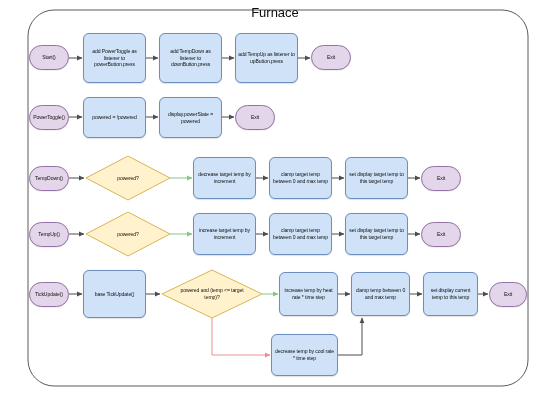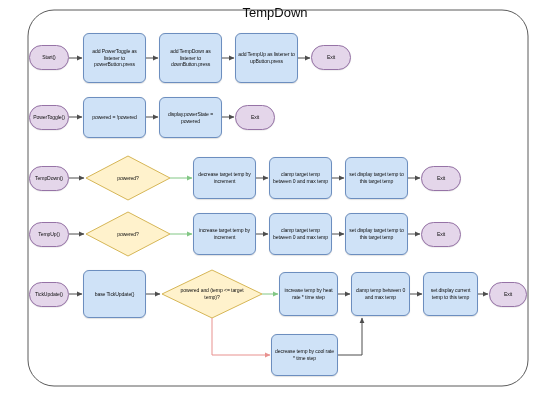--- a/index.html
+++ b/index.html
@@ -126,21 +126,21 @@
     <line x1="262" y1="294" x2="278" y2="294" stroke="#82c785" stroke-width="1" marker-end="url(#arrow-green)"></line>
     <line x1="338" y1="294" x2="350" y2="294" stroke="#4d4d4d" stroke-width="1" marker-end="url(#arrow-gray)"></line>
     <line x1="410" y1="294" x2="422" y2="294" stroke="#4d4d4d" stroke-width="1" marker-end="url(#arrow-gray)"></line>
     <line x1="478" y1="294" x2="488" y2="294" stroke="#4d4d4d" stroke-width="1" marker-end="url(#arrow-gray)"></line>
 
     <path d="M212,318 L212,355 L270,355" fill="none" stroke="#e8918f" stroke-width="1" marker-end="url(#arrow-red)"></path>
 
     <path d="M338,355 L362,355 L362,318" fill="none" stroke="#4d4d4d" stroke-width="1" marker-end="url(#arrow-gray)"></path>
   </svg>
 
-  <div id="page-title">TempDown</div>
+  <div id="page-title">Furnace</div>
 
   <div class="node term" style="left:29px; top:45px; width:40px; height:25px;">
     <span class="lbl">Start()</span>
   </div>
   <div class="node proc" style="left:83px; top:33px; width:63px; height:50px;">
     <span class="lbl">add PowerToggle as listener to powerButton.press</span>
   </div>
   <div class="node proc" style="left:159px; top:33px; width:63px; height:50px;">
     <span class="lbl">add TempDown as listener to downButton.press</span>
   </div>

